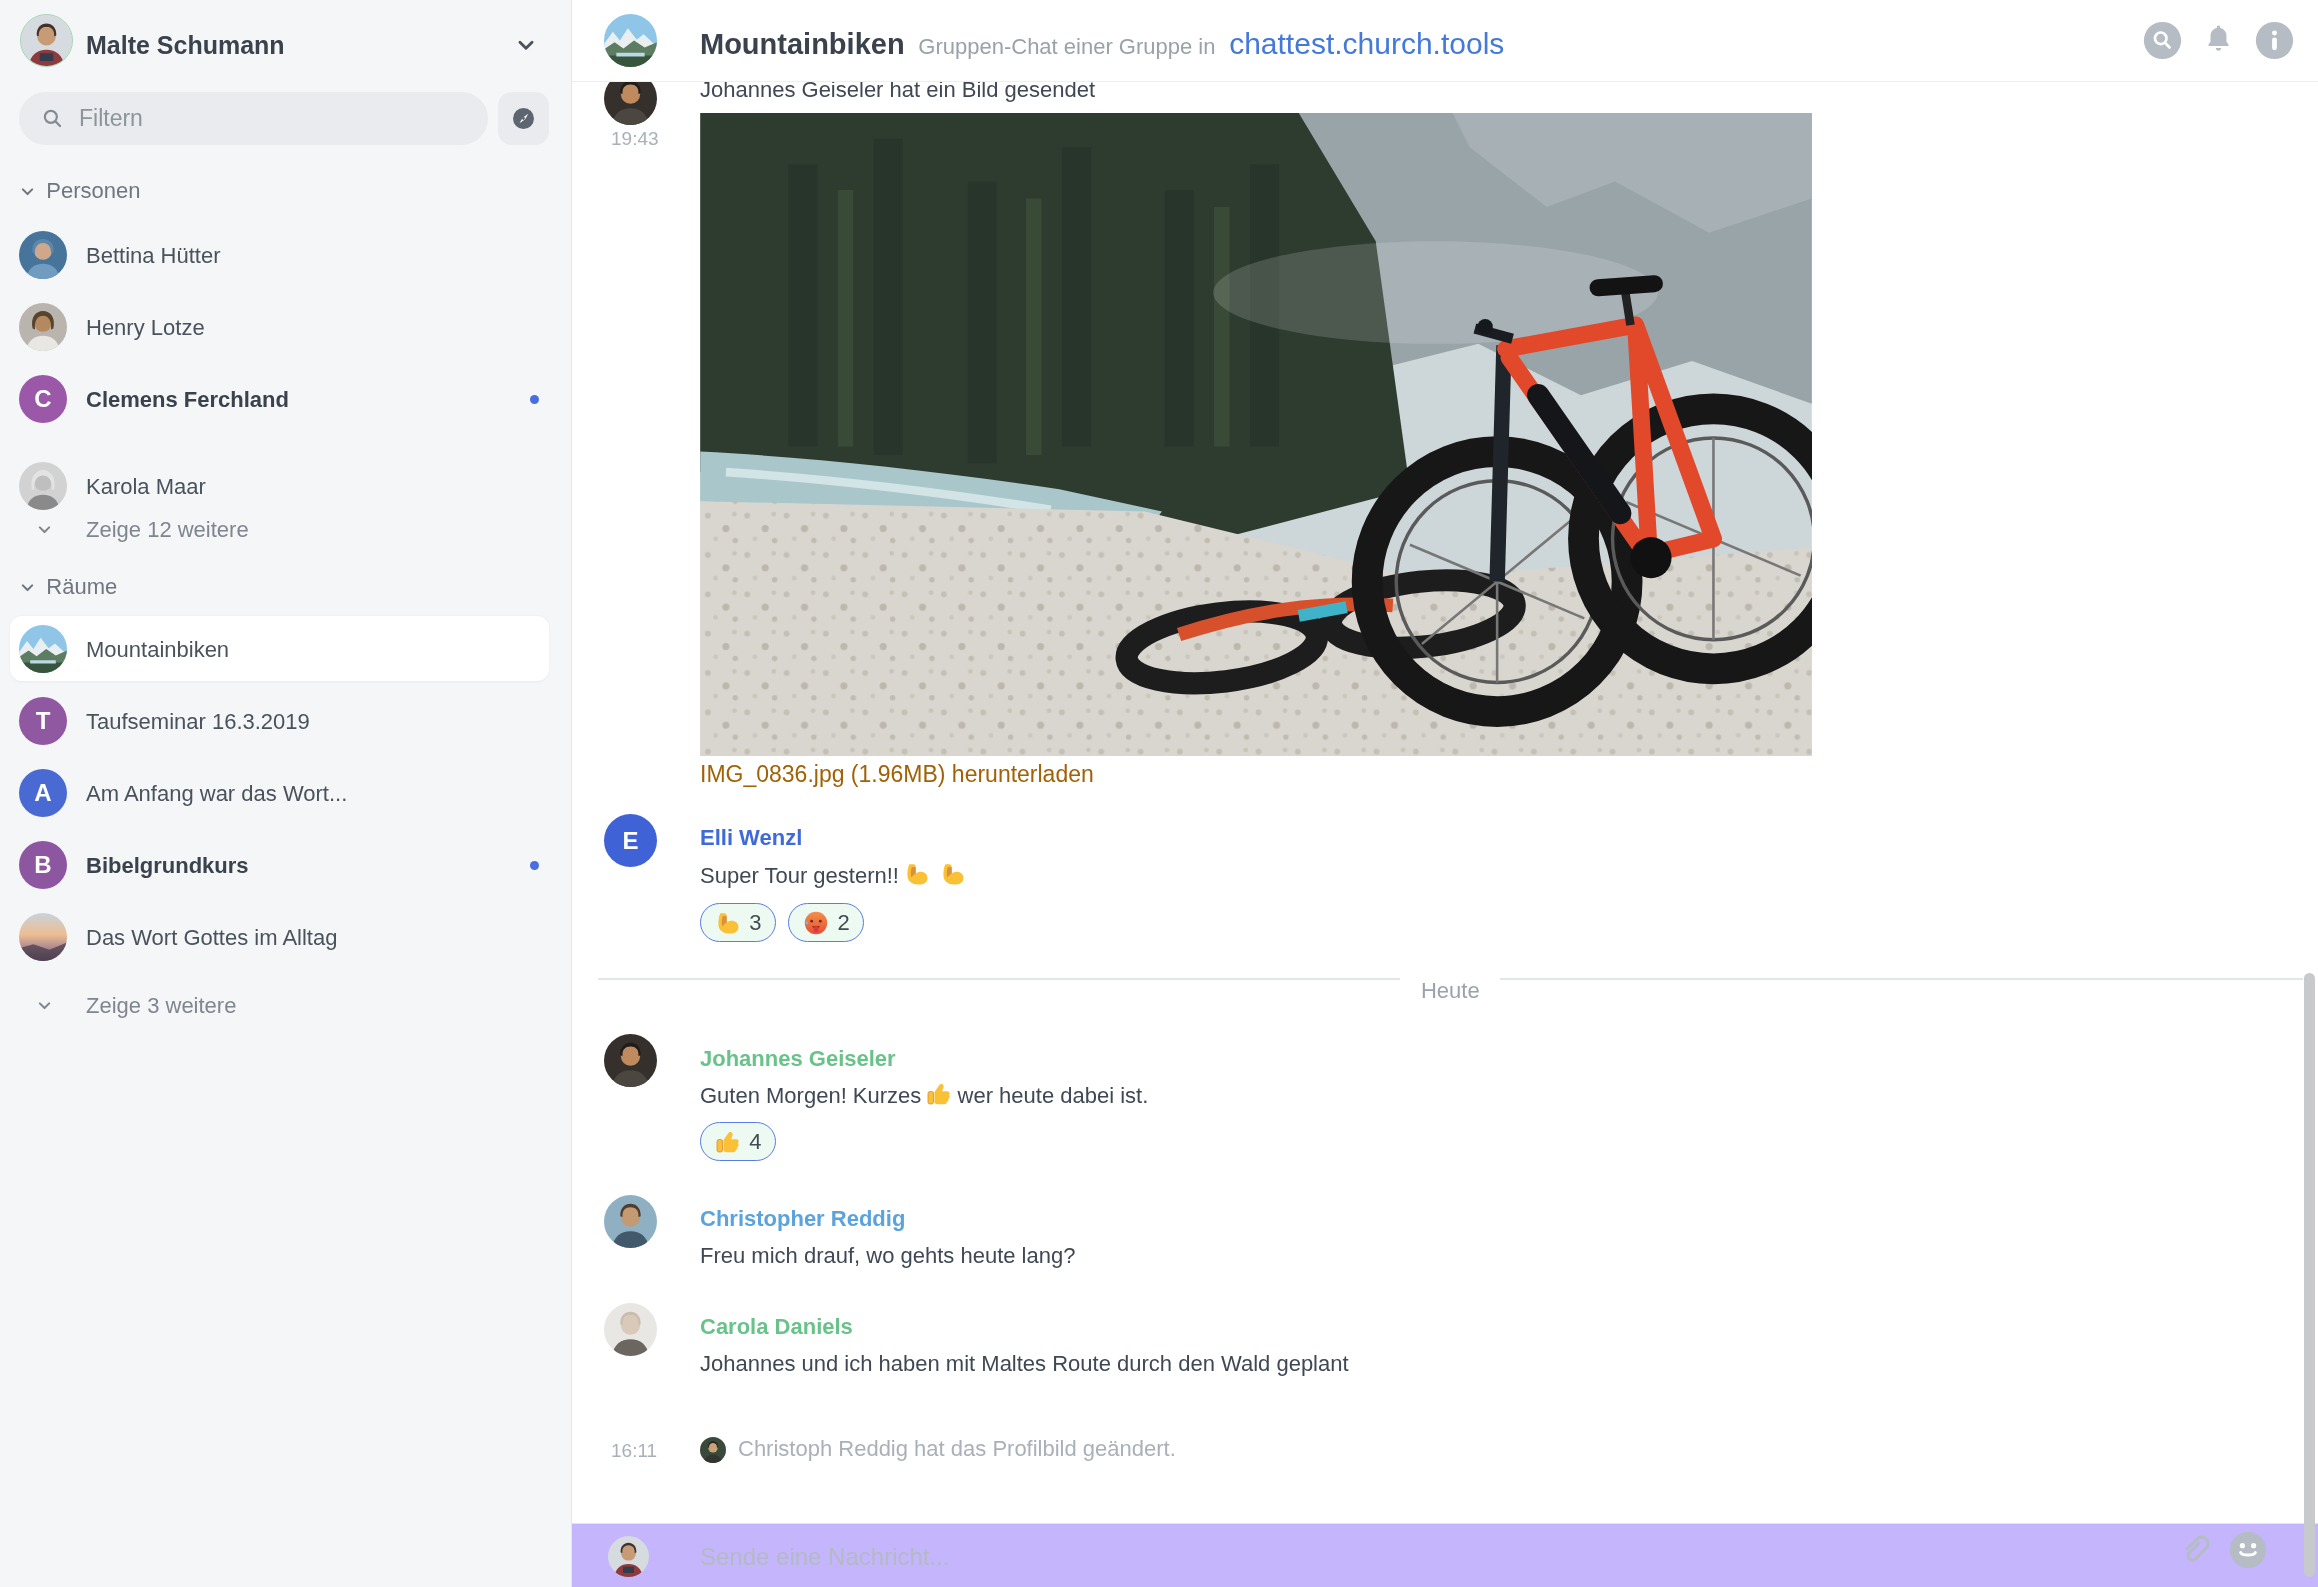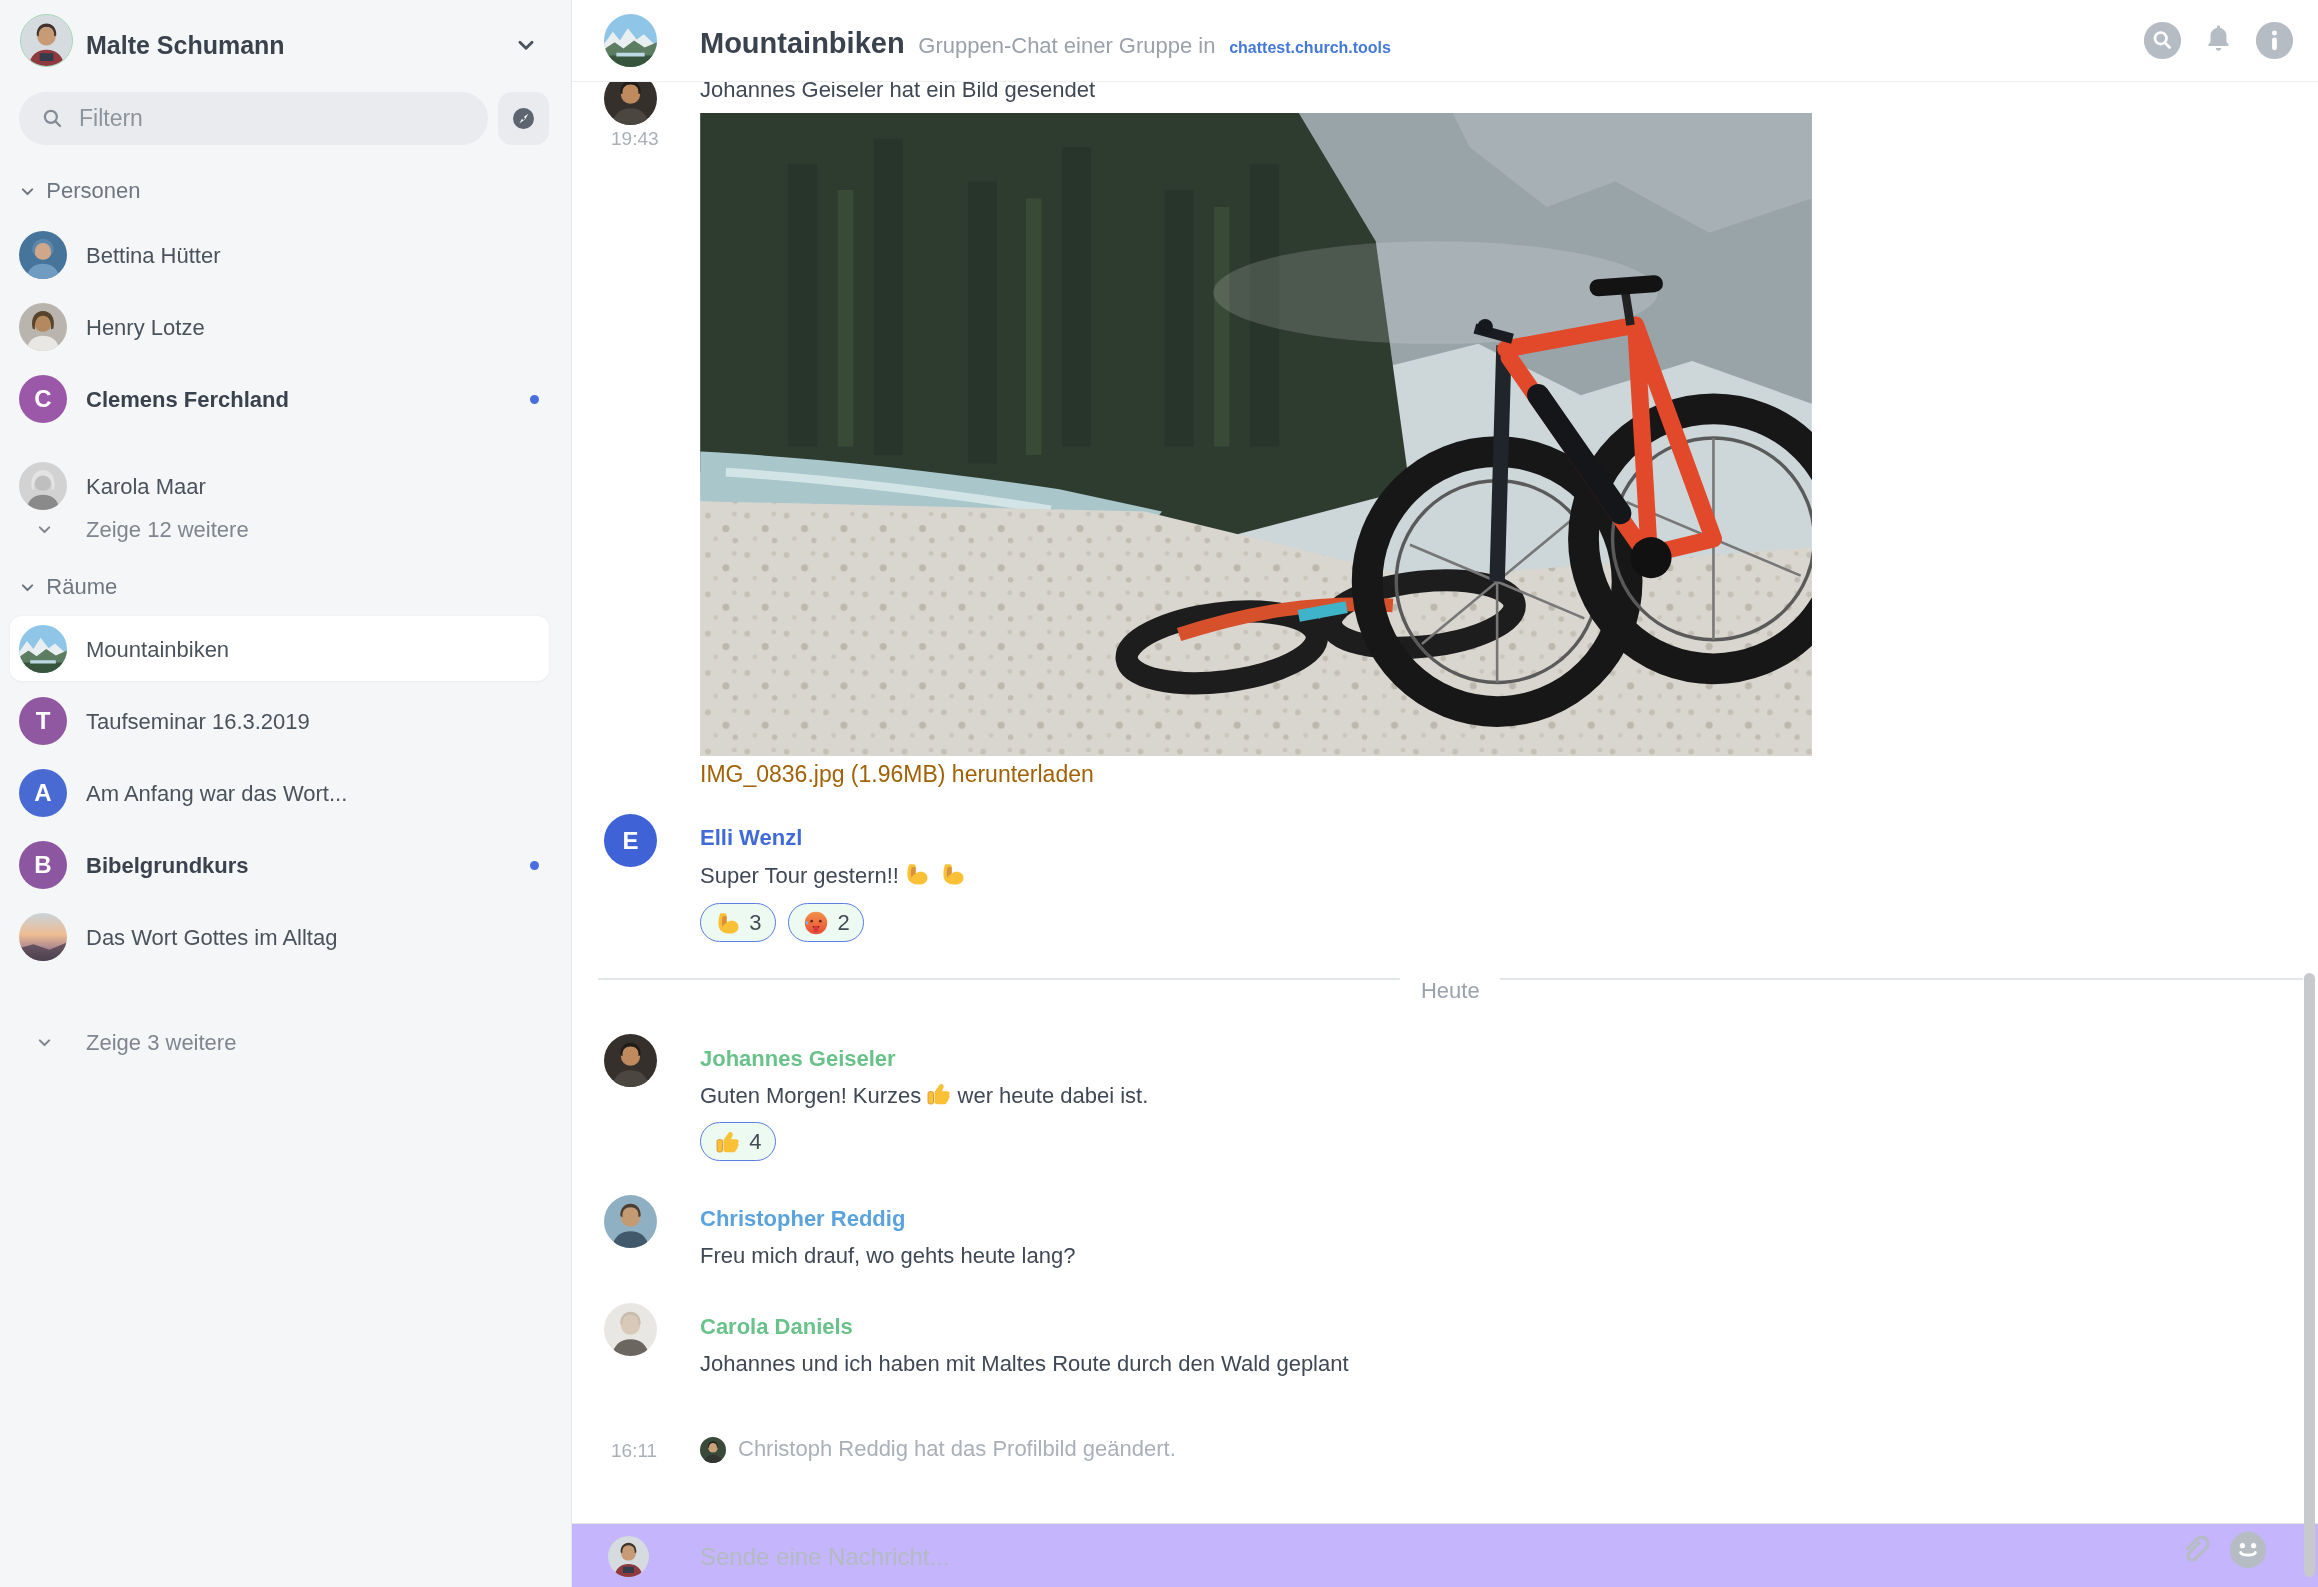--- a/index.html
+++ b/index.html
@@ -38,21 +38,21 @@
 
   .letter { width:100%; height:100%; display:flex; align-items:center; justify-content:center; color:#fff; font-size:24px; font-weight:bold; }
 
   
   .main { position:absolute; left:572px; top:0; width:1746px; height:1588px; background:#fff; }
   .chat-header { position:absolute; left:0; top:0; width:100%; height:82px; border-bottom:0.9px solid #eceef0; background:#fff; z-index:3; }
   .chat-header .avatar { position:absolute; left:32px; top:13.7px; width:53px; height:53px; border-radius:50%; overflow:hidden; }
   .chat-header .hrow { position:absolute; left:128px; top:0; height:82px; display:flex; align-items:baseline; gap:13.7px; padding-top:27px; }
   .chat-header .title { font-size:29px; font-weight:bold; color:#3a424d; }
   .chat-header .sub { font-size:22px; color:#9aa1a9; }
-  .chat-header a { font-size:16px; color:#4479da; text-decoration:none; cursor:pointer;font-weight:bold; }
+  .chat-header a { font-size:30px; color:#4479da; text-decoration:none; cursor:pointer; }
   .hicons { position:absolute; right:24px; top:21.4px; display:flex; align-items:center; gap:17px; }
   .hicons .ic { width:39px; height:39px; cursor:pointer; }
 
   .chat-body { position:absolute; left:0; top:69px; width:100%; height:1440px; }
   .msg-avatar { position:absolute; left:32px; width:53px; height:53px; border-radius:50%; overflow:hidden; }
   .msg-time { position:absolute; left:39px; font-size:19px; color:#a9b0b8; }
   .msg-text { position:absolute; left:128px; font-size:22px; color:#3f4854; line-height:32.5px; white-space:nowrap; }
   .msg-name { position:absolute; left:128px; font-size:22px; font-weight:bold; line-height:29px; }
   .photo { position:absolute; left:128px; top:44px; width:1112px; height:643px; overflow:hidden; cursor:pointer; }
   .dl-link { position:absolute; left:128px; top:692px; font-size:23px; color:#a16207; text-decoration:none; cursor:pointer; }
@@ -214,21 +214,21 @@
               <stop offset=".75" stop-color="#a8838f"></stop>
               <stop offset="1" stop-color="#564a59"></stop>
             </linearGradient>
           </defs>
           <rect width="60" height="60" fill="url(#sg)"></rect>
           <path d="M0 44l18-5 20 7 22-9v23H0z" fill="#4a3e4c" opacity=".75"></path>
         </svg>
       </div>
     <div class="rname">Das Wort Gottes im Alltag</div>
   </div>
-  <div class="sb-more" style="top:1020px;padding-left:32px;">
+  <div class="sb-more" style="top:983px;padding-left:32px;">
     <svg class="chev" viewBox="0 0 20 20">
         <path d="M4.5 7.5 10 13l5.5-5.5" fill="none" stroke="#7f868f" stroke-width="2.4" stroke-linecap="round" stroke-linejoin="round"></path>
       </svg>
     <span>Zeige 3 weitere</span>
   </div>
 </div>
 
 <div class="main">
 
   <div class="chat-header">

